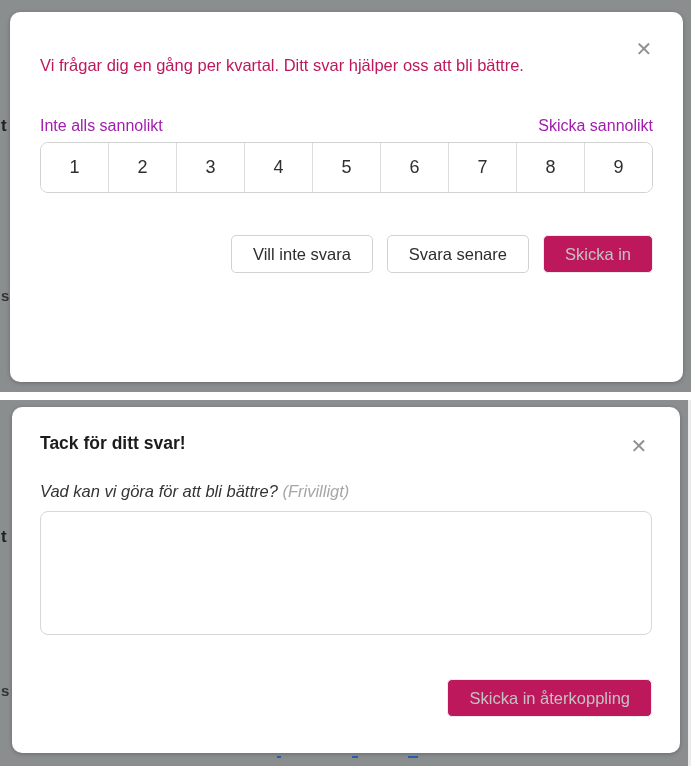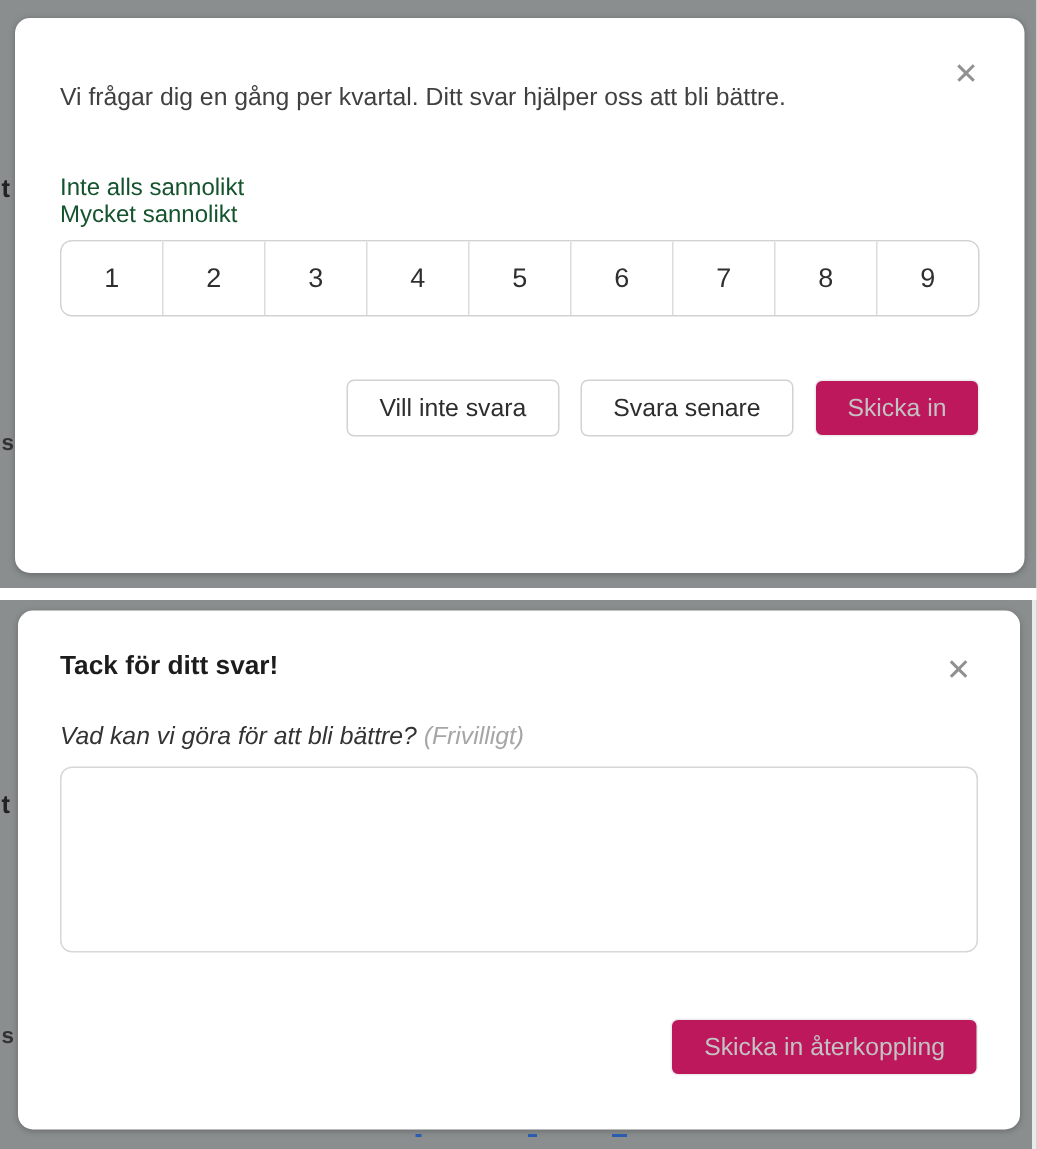--- a/index.html
+++ b/index.html
@@ -54,26 +54,26 @@
     font-weight: 400;
   }
   .modal-thanks .close-btn { top: 26px; right: 28px; }
 
   .survey-title {
     font-size: 20px; font-weight: 700; color: #1c1c1c;
     line-height: 1.85; max-width: 585px;
   }
   .survey-subtitle {
     margin-top: 14px;
-    font-size: 16.5px; color: #404040; line-height: 1.4;
+    font-size: 16.5px; color: #be185d; line-height: 1.4;
   }
   .scale-labels {
     margin-top: 40px;
     display: flex; justify-content: space-between;
-    font-size: 16px; color: #14532d; flex-direction: column;
+    font-size: 16px; color: #a21caf;
   }
   .scale-bar {
     margin-top: 7px;
     display: flex;
     height: 51px;
     border: 1px solid #d2d2d2;
     border-radius: 8px;
     overflow: hidden;
     background: #fff;
   }
@@ -146,21 +146,21 @@
     <div class="bg-fragment" style="top:117px;">t</div>
     <div class="bg-fragment small" style="top:288px;">s</div>
 
     <div class="modal modal-survey">
       <button class="close-btn">✕</button>
 
       <div class="survey-subtitle">Vi frågar dig en gång per kvartal. Ditt svar hjälper oss att bli bättre.</div>
 
       <div class="scale-labels">
         <span>Inte alls sannolikt</span>
-        <span>Mycket sannolikt</span>
+        <span>Skicka sannolikt</span>
       </div>
 
       <div class="scale-bar">
         <div class="scale-cell">1</div>
         <div class="scale-cell">2</div>
         <div class="scale-cell">3</div>
         <div class="scale-cell">4</div>
         <div class="scale-cell">5</div>
         <div class="scale-cell">6</div>
         <div class="scale-cell">7</div>

